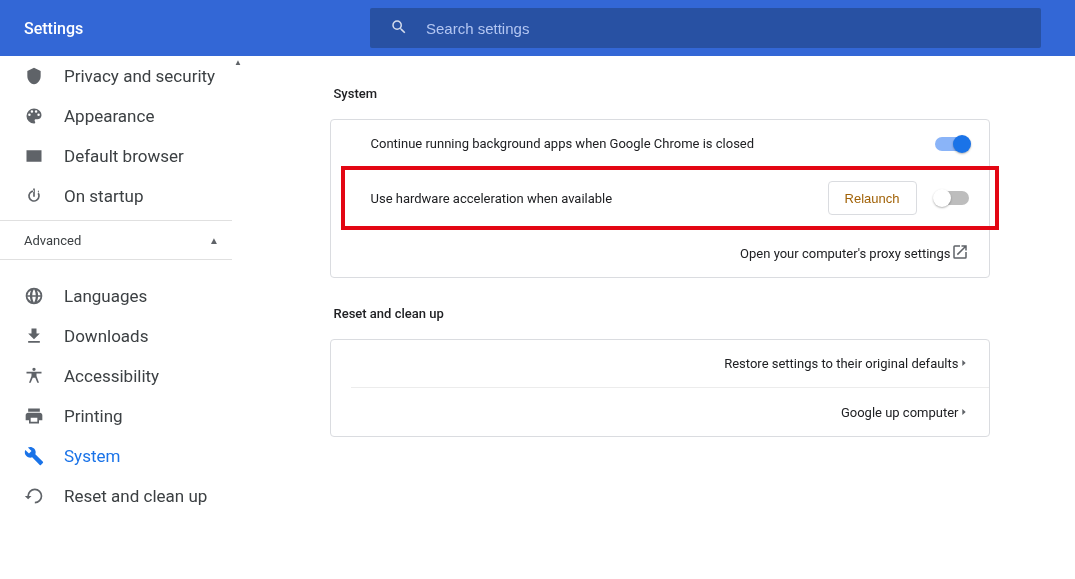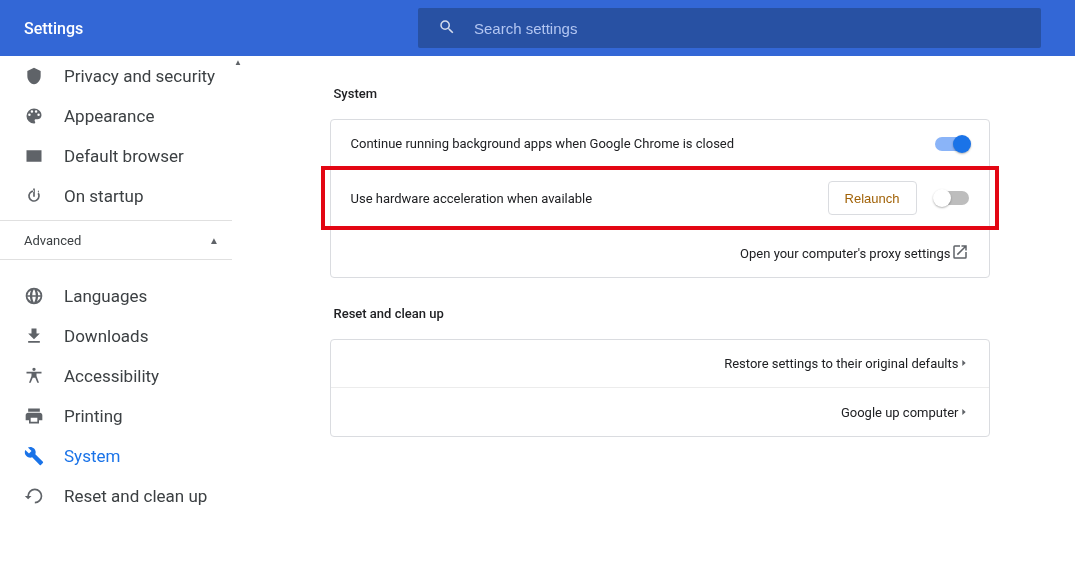--- a/index.html
+++ b/index.html
@@ -1,35 +1,35 @@
 <!DOCTYPE html>
 <html><head>
 <meta charset="utf-8">
 <style>
   * { box-sizing: border-box; margin: 0; padding: 0; }
   body { font-family: Roboto, Arial, sans-serif; width: 1075px; height: 579px; overflow: hidden; background: #fff; color: #202124; font-size: 13px; }
-  .header { height: 56px; background: #3367d6; display: flex; align-items: center; padding: 0 24px; color: #fff; gap: 48px; }
+  .header { height: 56px; background: #3367d6; display: flex; align-items: center; padding: 0 24px; color: #fff; }
   .header-title { font-size: 16px; font-weight: 500; width: 346px; }
   .search-wrap { flex: 1; background: #2851a3; height: 40px; border-radius: 2px; display: flex; align-items: center; padding: 0 20px; margin-right: 10px; }
   .search-wrap svg { fill: #fff; width: 18px; height: 18px; margin-right: 18px; opacity: .8; }
   .search-input { background: none; border: none; color: #f9a8d4; font-size: 15px; outline: none; flex:1; }
   .search-input::placeholder { color: #b3c6f2; }
   .layout { display: flex; height: calc(100% - 56px); }
   .sidebar { width: 244px; height: 100%; position: relative; }
   .sidebar-scroll { height: 100%; overflow-y: auto; border-right: 1px solid #e0e0e0; }
   .sidebar-item { height: 40px; display: flex; align-items: center; padding: 0 24px; cursor: pointer; color: #3c4043; font-size: 17px; }
   .sidebar-item .icon { width: 20px; height: 20px; margin-right: 20px; display:flex; align-items:center; justify-content:center; }
   .sidebar-item .icon svg { width: 20px; height: 20px; fill: #5f6368; }
   .sidebar-item.active { color: #1a73e8; }
   .sidebar-item.active svg { fill: #1a73e8; }
   .advanced-header { height: 40px; display: flex; align-items: center; justify-content: space-between; padding: 0 24px; cursor: pointer; color: #3c4043; font-size: 13px; border-top:1px solid #e0e0e0; border-bottom:1px solid #e0e0e0; margin-top:4px; margin-bottom:16px;}
   .content { flex: 1; padding: 20px 0 0 0; display: flex; justify-content: center; background:#fff;}
   .inner { width: 660px; }
   .section-title { font-size: 13px; color: #202124; margin: 10px 0 18px 4px; font-weight: 500; }
-  .card { border: 1px solid #dadce0; border-radius: 4px; background: #fff; margin-bottom: 28px; }
+  .card { border: 1px solid #dadce0; border-radius: 4px; background: #fff; margin-bottom: 28px; padding-left: 20px; }
   .row { min-height: 48px; display: flex; align-items: center; padding: 13px 20px; color: #202124; font-size: 13px; border-bottom: 1px solid #ececec; cursor: default; }
   .row:last-child{border-bottom:none;}
   .row.clickable{cursor:pointer;text-align:right;}
   .row .label { flex: 1; }
   .toggle { width: 34px; height: 14px; border-radius: 7px; position: relative; cursor: pointer; }
   .toggle .knob { width: 18px; height: 18px; border-radius: 50%; position: absolute; top: -2px; box-shadow: 0 1px 2px rgba(0,0,0,.3); }
   .toggle.on { background: #8ab4f8; }
   .toggle.on .knob { background: #1a73e8; right: -2px; }
   .toggle.off { background: #bdbdbd; }
   .toggle.off .knob { background: #fff; left: -2px; }

